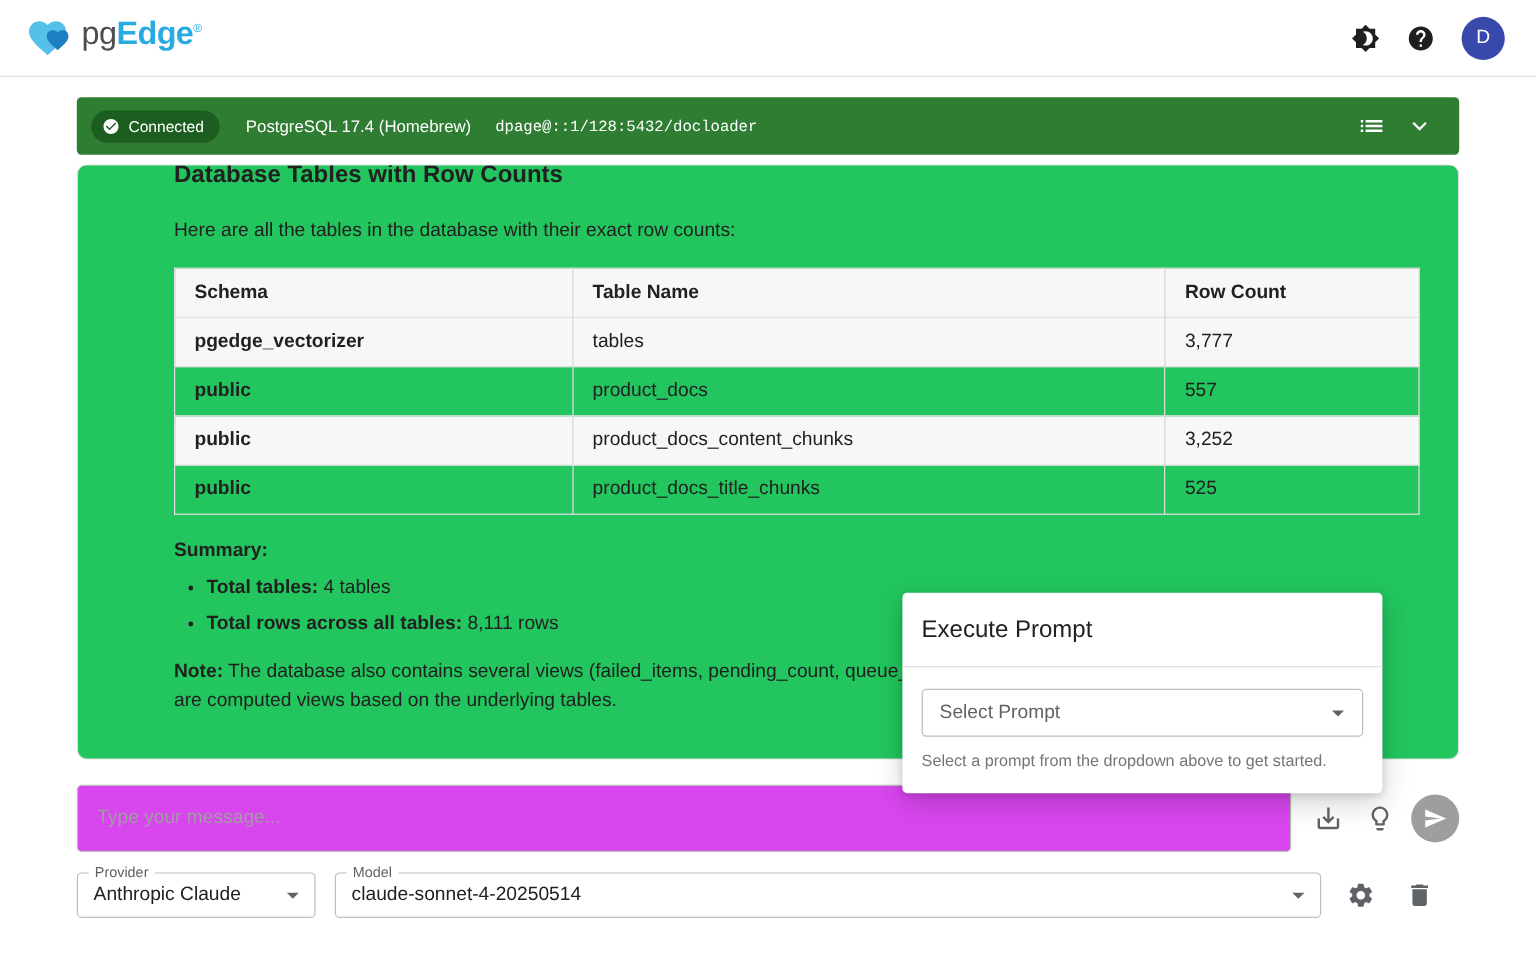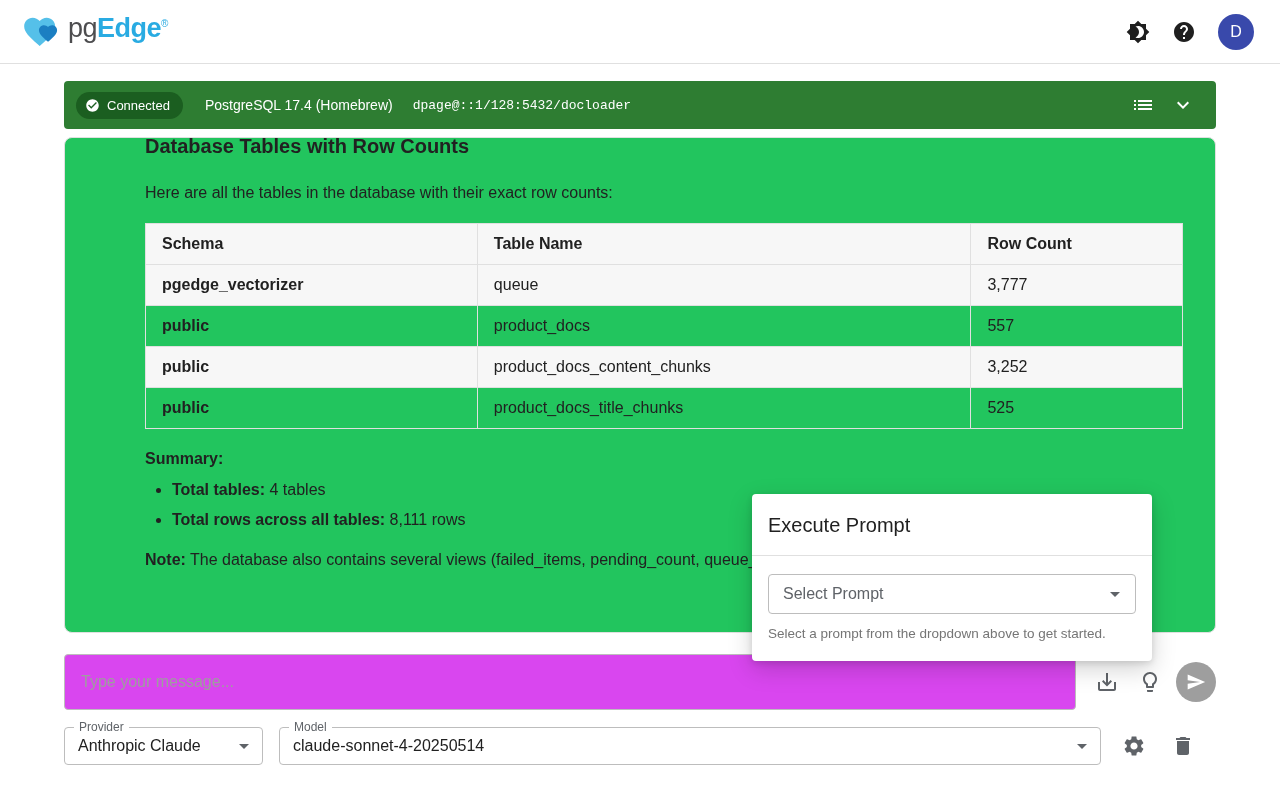--- a/index.html
+++ b/index.html
@@ -162,21 +162,21 @@
         <thead>
           <tr>
             <th>Schema</th>
             <th>Table Name</th>
             <th>Row Count</th>
           </tr>
         </thead>
         <tbody>
           <tr>
             <td class="schema">pgedge_vectorizer</td>
-            <td>queue</td>
+            <td>tables</td>
             <td>3,777</td>
           </tr>
           <tr>
             <td class="schema">public</td>
             <td>product_docs</td>
             <td>557</td>
           </tr>
           <tr>
             <td class="schema">public</td>
             <td>product_docs_content_chunks</td>
@@ -191,20 +191,21 @@
       </table>
 
       <p class="summary">Summary:</p>
       <ul>
         <li><strong>Total tables:</strong><span> 4 tables</span></li>
         <li><strong>Total rows across all tables:</strong><span> 8,111 rows</span></li>
       </ul>
 
       <p class="note">
         <span class="note-line"><strong>Note:</strong><span> The database also contains several views (failed_items, pending_count, queue_stats) that are not included in the counts above, as they</span></span>
+        <span class="note-line">are computed views based on the underlying tables.</span>
       </p>
     </div>
   </div>
 
   <div class="composer">
     <div class="row1">
       <input class="msg-input" type="text" placeholder="Type your message..." style="">
       <button class="icon-btn">
         <span>
           <svg width="24" height="24" viewBox="0 0 24 24" fill="#5f6368">

